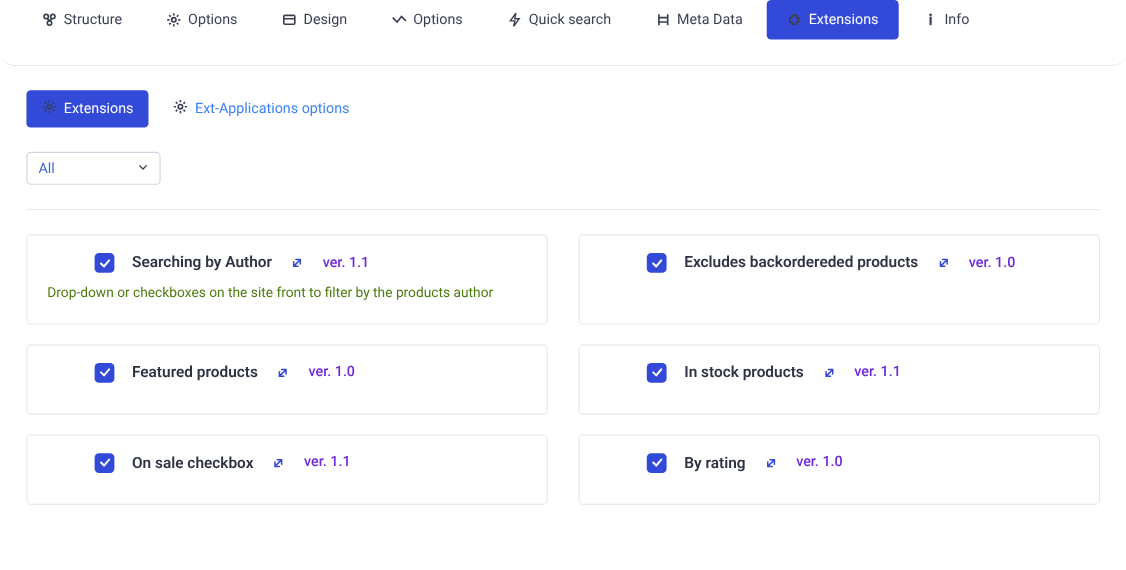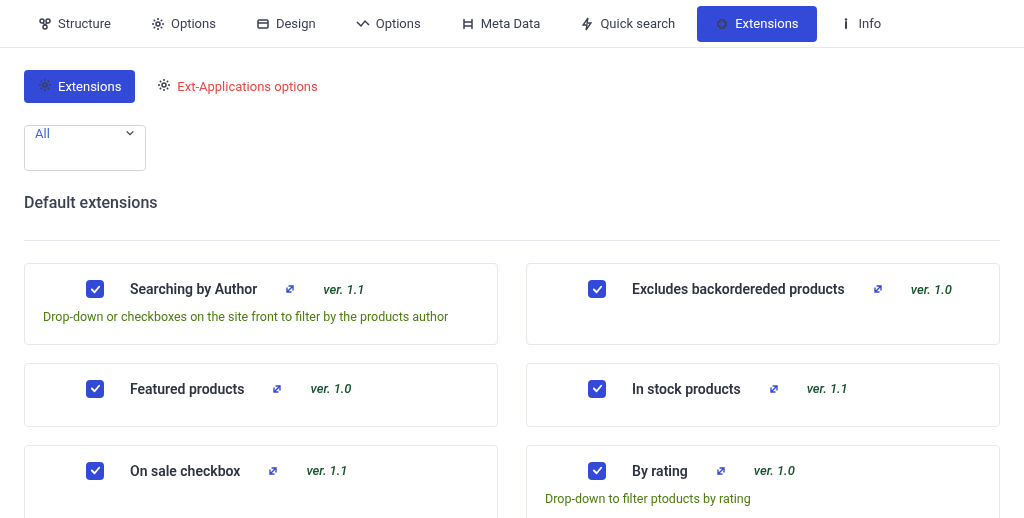--- a/index.html
+++ b/index.html
@@ -4,25 +4,26 @@
 <style>
   * { box-sizing: border-box; margin: 0; padding: 0; }
   body {
     font-family: -apple-system, BlinkMacSystemFont, "Segoe UI", Roboto, sans-serif;
     background: #fff;
     color: #3a3f52;
     font-size: 14px;
   }
   .tabs-bar {
     display: flex;
-    align-items: center;
+    align-items: flex-start;
     border-bottom: 1px solid #e6e8ee;
     padding: 0 20px;
-    height: 48px;
+    height: 60px;
     gap: 4px;
+    border-radius: 13px;
   }
   .tab {
     display: flex;
     align-items: center;
     gap: 6px;
     padding: 0 18px;
     height: 36px;
     border-radius: 4px;
     color: #3a3f52;
     font-size: 13px;
@@ -42,40 +43,41 @@
     gap: 8px;
     margin-bottom: 22px;
   }
   .subtab {
     display: flex;
     align-items: center;
     gap: 6px;
     padding: 8px 14px;
     border-radius: 4px;
     font-size: 13px;
-    color: #ef4444;
+    color: #3b82f6;
     cursor: pointer;
   }
   .subtab .ticon svg { width: 14px; height: 14px; }
   .subtab.active {
     background: #334ad9;
     color: #fff;
   }
 
   .filter-select {
     border: 1px solid #cfd4e0;
     border-radius: 4px;
-    height: 46px;
+    height: 30px;
     width: 122px;
     padding: 0 10px;
     font-size: 13px;
     color: #3c67d6;
     background: #fff;
     cursor: pointer;
     display: flex;
+    align-items: center;
     justify-content: space-between;
     margin-bottom: 22px;
   }
   .filter-select .chev svg { width: 10px; height: 10px; }
   .section-title {
     font-size: 16px;
     color: #3a3f52;
     margin-bottom: 28px;
     font-weight: 500;
   }
@@ -91,43 +93,42 @@
   }
   .card {
     border: 1px solid #e6e8ee;
     border-radius: 4px;
     padding: 16px 18px 18px;
     background: #fff;
   }
   .card-head {
     display: flex;
     align-items: center;
-    gap: 26px;
+    gap: 16px;
     margin-bottom: 10px;
     padding-left: 43px;
   }
   .chk {
     width: 18px; height: 18px;
     border-radius: 4px;
     background: #334ad9;
     display: flex; align-items: center; justify-content: center;
     flex: none;
     cursor: pointer;
   }
   .chk svg { width: 11px; height: 11px; }
   .card-title {
     font-weight: 600;
     color: #2e3344;
     font-size: 14px;
   }
   .linkico { width: 14px; height: 14px; display:inline-flex; }
   .linkico svg { width: 14px; height: 14px; }
   .ver {
-    color: #14532d;
-    font-style: italic;
+    color: #6d28d9;
     font-size: 13px;
     font-weight: 500;
   }
   .card-desc {
     color: #4d7c0f;
     font-size: 12.5px;
     line-height: 1.4;
   }
 </style>
 </head>
@@ -210,32 +211,32 @@
     <span class="ticon">
         <svg viewBox="0 0 14 14">
           <use href="#i-adv"></use>
         </svg>
       </span>
     <span>Options</span>
   </div>
   <div class="tab">
     <span class="ticon">
         <svg viewBox="0 0 14 14">
+          <use href="#i-bolt"></use>
+        </svg>
+      </span>
+    <span>Quick search</span>
+  </div>
+  <div class="tab">
+    <span class="ticon">
+        <svg viewBox="0 0 14 14">
           <use href="#i-meta"></use>
         </svg>
       </span>
     <span>Meta Data</span>
-  </div>
-  <div class="tab">
-    <span class="ticon">
-        <svg viewBox="0 0 14 14">
-          <use href="#i-bolt"></use>
-        </svg>
-      </span>
-    <span>Quick search</span>
   </div>
   <div class="tab active">
     <span class="ticon">
         <svg viewBox="0 0 14 14">
           <use href="#i-ext"></use>
         </svg>
       </span>
     <span>Extensions</span>
   </div>
   <div class="tab">
@@ -264,21 +265,20 @@
     </div>
   </div>
 
   <div class="filter-select">
     <span>All</span>
     <span class="chev"><svg viewBox="0 0 12 12">
           <use href="#i-chev"></use>
         </svg></span>
   </div>
 
-  <div class="section-title">Default extensions</div>
   <div class="divider"></div>
 
   <div class="cards" id="cards-grid">
       <div class="card">
     <div class="card-head">
       <span class="chk">
             <svg viewBox="0 0 12 12">
               <use href="#i-check"></use>
             </svg>
           </span>
@@ -364,16 +364,15 @@
             </svg>
           </span>
       <span class="card-title">By rating</span>
       <span class="linkico">
             <svg viewBox="0 0 14 14">
               <use href="#i-link"></use>
             </svg>
           </span>
       <span class="ver">ver. 1.0</span>
     </div>
-    <div class="card-desc">Drop-down to filter ptoducts by rating</div>
   </div>
     </div>
 </div>
 
 </body></html>

